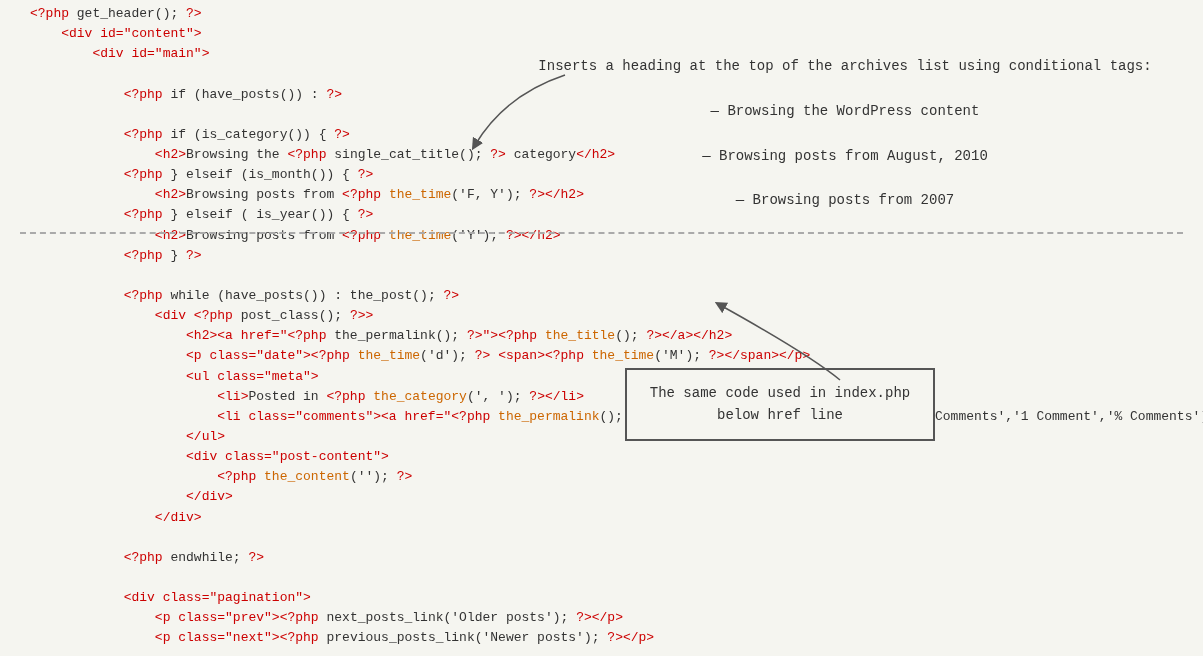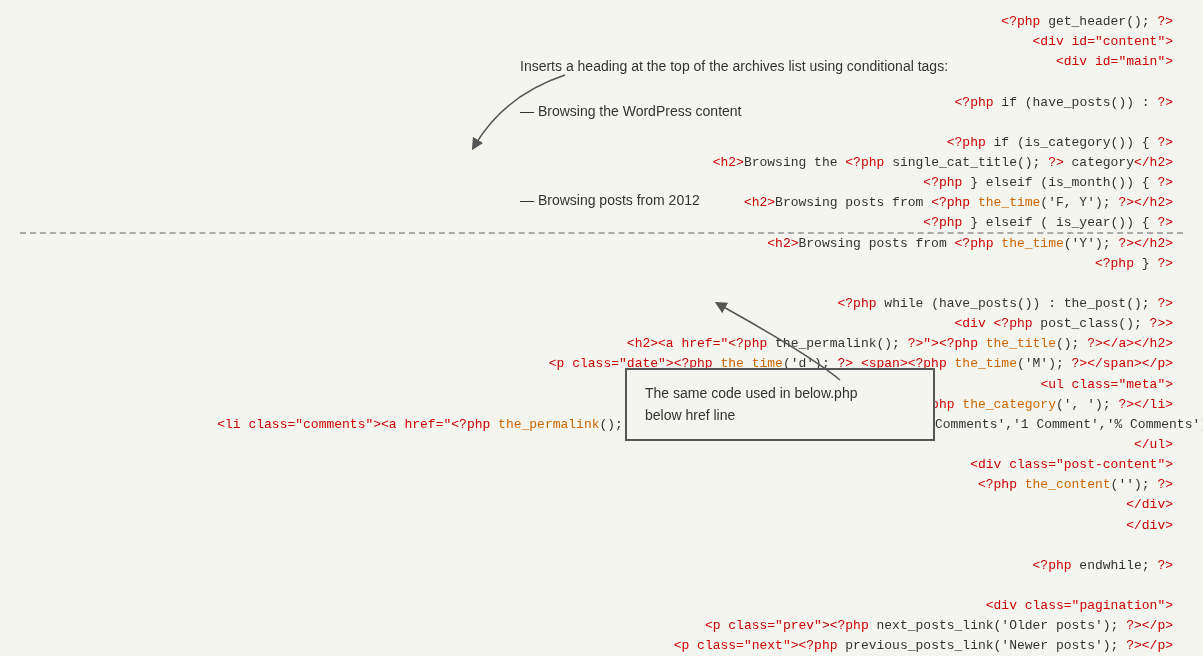--- a/index.html
+++ b/index.html
@@ -12,33 +12,33 @@
       font-family: 'Courier New', Courier, monospace;
       position: relative;
     }
 
     .code-area {
       position: absolute;
       top: 0;
       left: 0;
       width: 100%;
       height: 100%;
-      padding: 12px 30px;
+      padding: 4px 30px;
       font-size: 13px;
       line-height: 1.55;
-      text-align: right;
     }
 
     
     .annotation {
       position: absolute;
-      font-family: Liberation Sans, sans-serif;
+      font-family: Liberation Mono, monospace;
       color: #333;
       font-size: 14px;
       line-height: 1.6;
+      text-align: center;
     }
 
     .annotation-top {
       top: 55px;
       left: 520px;
       width: 650px;
     }
 
     .annotation-bottom {
       top: 368px;
@@ -62,27 +62,27 @@
 
 <div class="code-area">
   <pre id="code-pre"><span style="display: block;"><span style="color:#cc0000">&lt;?php</span><span style="color:#333333"> get_header(); </span><span style="color:#cc0000">?&gt;</span></span><span style="display: block;">    <span style="color:#cc0000">&lt;div id="content"&gt;</span></span><span style="display: block;">        <span style="color:#cc0000">&lt;div id="main"&gt;</span></span><span style="display: block; height: 1.55em;">&nbsp;</span><span style="display: block;">            <span style="color:#cc0000">&lt;?php</span><span style="color:#333333"> if (have_posts()) : </span><span style="color:#cc0000">?&gt;</span></span><span style="display: block; height: 1.55em;">&nbsp;</span><span style="display: block;">            <span style="color:#cc0000">&lt;?php</span><span style="color:#333333"> if (is_category()) { </span><span style="color:#cc0000">?&gt;</span></span><span style="display: block;">                <span style="color:#cc0000">&lt;h2&gt;</span><span style="color:#333333">Browsing the </span><span style="color:#cc0000">&lt;?php</span><span style="color:#333333"> single_cat_title(); </span><span style="color:#cc0000">?&gt;</span><span style="color:#333333"> category</span><span style="color:#cc0000">&lt;/h2&gt;</span></span><span style="display: block;">            <span style="color:#cc0000">&lt;?php</span><span style="color:#333333"> } elseif (is_month()) { </span><span style="color:#cc0000">?&gt;</span></span><span style="display: block;">                <span style="color:#cc0000">&lt;h2&gt;</span><span style="color:#333333">Browsing posts from </span><span style="color:#cc0000">&lt;?php</span><span style="color:#cc6600"> the_time</span><span style="color:#333333">('F, Y'); </span><span style="color:#cc0000">?&gt;</span><span style="color:#cc0000">&lt;/h2&gt;</span></span><span style="display: block;">            <span style="color:#cc0000">&lt;?php</span><span style="color:#333333"> } elseif ( is_year()) { </span><span style="color:#cc0000">?&gt;</span></span><span style="display: block;">                <span style="color:#cc0000">&lt;h2&gt;</span><span style="color:#333333">Browsing posts from </span><span style="color:#cc0000">&lt;?php</span><span style="color:#cc6600"> the_time</span><span style="color:#333333">('Y'); </span><span style="color:#cc0000">?&gt;</span><span style="color:#cc0000">&lt;/h2&gt;</span></span><span style="display: block;">            <span style="color:#cc0000">&lt;?php</span><span style="color:#333333"> } </span><span style="color:#cc0000">?&gt;</span></span><span style="display: block; height: 1.55em;">&nbsp;</span><span style="display: block;">            <span style="color:#cc0000">&lt;?php</span><span style="color:#333333"> while (have_posts()) : the_post(); </span><span style="color:#cc0000">?&gt;</span></span><span style="display: block;">                <span style="color:#cc0000">&lt;div </span><span style="color:#cc0000">&lt;?php</span><span style="color:#333333"> post_class(); </span><span style="color:#cc0000">?&gt;</span><span style="color:#cc0000">&gt;</span></span><span style="display: block;">                    <span style="color:#cc0000">&lt;h2&gt;&lt;a href="</span><span style="color:#cc0000">&lt;?php</span><span style="color:#333333"> the_permalink(); </span><span style="color:#cc0000">?&gt;</span><span style="color:#cc0000">"&gt;</span><span style="color:#cc0000">&lt;?php</span><span style="color:#cc6600"> the_title</span><span style="color:#333333">(); </span><span style="color:#cc0000">?&gt;</span><span style="color:#cc0000">&lt;/a&gt;&lt;/h2&gt;</span></span><span style="display: block;">                    <span style="color:#cc0000">&lt;p class="date"&gt;</span><span style="color:#cc0000">&lt;?php</span><span style="color:#cc6600"> the_time</span><span style="color:#333333">('d'); </span><span style="color:#cc0000">?&gt;</span><span style="color:#333333"> </span><span style="color:#cc0000">&lt;span&gt;</span><span style="color:#cc0000">&lt;?php</span><span style="color:#cc6600"> the_time</span><span style="color:#333333">('M'); </span><span style="color:#cc0000">?&gt;</span><span style="color:#cc0000">&lt;/span&gt;&lt;/p&gt;</span></span><span style="display: block;">                    <span style="color:#cc0000">&lt;ul class="meta"&gt;</span></span><span style="display: block;">                        <span style="color:#cc0000">&lt;li&gt;</span><span style="color:#333333">Posted in </span><span style="color:#cc0000">&lt;?php</span><span style="color:#cc6600"> the_category</span><span style="color:#333333">(', '); </span><span style="color:#cc0000">?&gt;</span><span style="color:#cc0000">&lt;/li&gt;</span></span><span style="display: block;">                        <span style="color:#cc0000">&lt;li class="comments"&gt;&lt;a href="</span><span style="color:#cc0000">&lt;?php</span><span style="color:#cc6600"> the_permalink</span><span style="color:#333333">(); </span><span style="color:#cc0000">?&gt;</span><span style="color:#333333">#comments"&gt;</span><span style="color:#cc0000">&lt;?php</span><span style="color:#cc6600"> comments_number</span><span style="color:#333333">('No Comments','1 Comment','% Comments'); </span></span><span style="display: block;">                    <span style="color:#cc0000">&lt;/ul&gt;</span></span><span style="display: block;">                    <span style="color:#cc0000">&lt;div class="post-content"&gt;</span></span><span style="display: block;">                        <span style="color:#cc0000">&lt;?php</span><span style="color:#cc6600"> the_content</span><span style="color:#333333">(''); </span><span style="color:#cc0000">?&gt;</span></span><span style="display: block;">                    <span style="color:#cc0000">&lt;/div&gt;</span></span><span style="display: block;">                <span style="color:#cc0000">&lt;/div&gt;</span></span><span style="display: block; height: 1.55em;">&nbsp;</span><span style="display: block;">            <span style="color:#cc0000">&lt;?php</span><span style="color:#333333"> endwhile; </span><span style="color:#cc0000">?&gt;</span></span><span style="display: block; height: 1.55em;">&nbsp;</span><span style="display: block;">            <span style="color:#cc0000">&lt;div class="pagination"&gt;</span></span><span style="display: block;">                <span style="color:#cc0000">&lt;p class="prev"&gt;</span><span style="color:#cc0000">&lt;?php</span><span style="color:#333333"> next_posts_link('Older posts'); </span><span style="color:#cc0000">?&gt;</span><span style="color:#cc0000">&lt;/p&gt;</span></span><span style="display: block;">                <span style="color:#cc0000">&lt;p class="next"&gt;</span><span style="color:#cc0000">&lt;?php</span><span style="color:#333333"> previous_posts_link('Newer posts'); </span><span style="color:#cc0000">?&gt;</span><span style="color:#cc0000">&lt;/p&gt;</span></span></pre>
 </div>
 
 <div class="annotation annotation-top">
   <span>Inserts a heading at the top of the archives list using conditional tags:</span><br>
   <br>
   <span>—&nbsp;<span>Browsing the WordPress content</span></span><br>
   <br>
+  <span>—&nbsp;<span>Browsing posts from August, 2010</span></span><br>
   <br>
-  <br>
-  <span>—&nbsp;<span>Browsing posts from 2012</span></span>
+  <span>—&nbsp;<span>Browsing posts from 2007</span></span>
 </div>
 
 <div class="annotation annotation-bottom">
-  <span>The same code used in below.php</span><br>
+  <span>The same code used in index.php</span><br>
   <span>below href line</span>
 </div>
 
 <svg style="position:absolute;top:55px;left:455px;width:120px;height:110px;overflow:visible;">
   <path d="M 110,20 Q 50,40 20,90" stroke="#555" stroke-width="1.5" fill="none" marker-end="url(#arr1)"></path>
   <defs>
     <marker id="arr1" markerWidth="8" markerHeight="8" refX="4" refY="4" orient="auto">
       <path d="M0,0 L8,4 L0,8 Z" fill="#555"></path>
     </marker>
   </defs>

